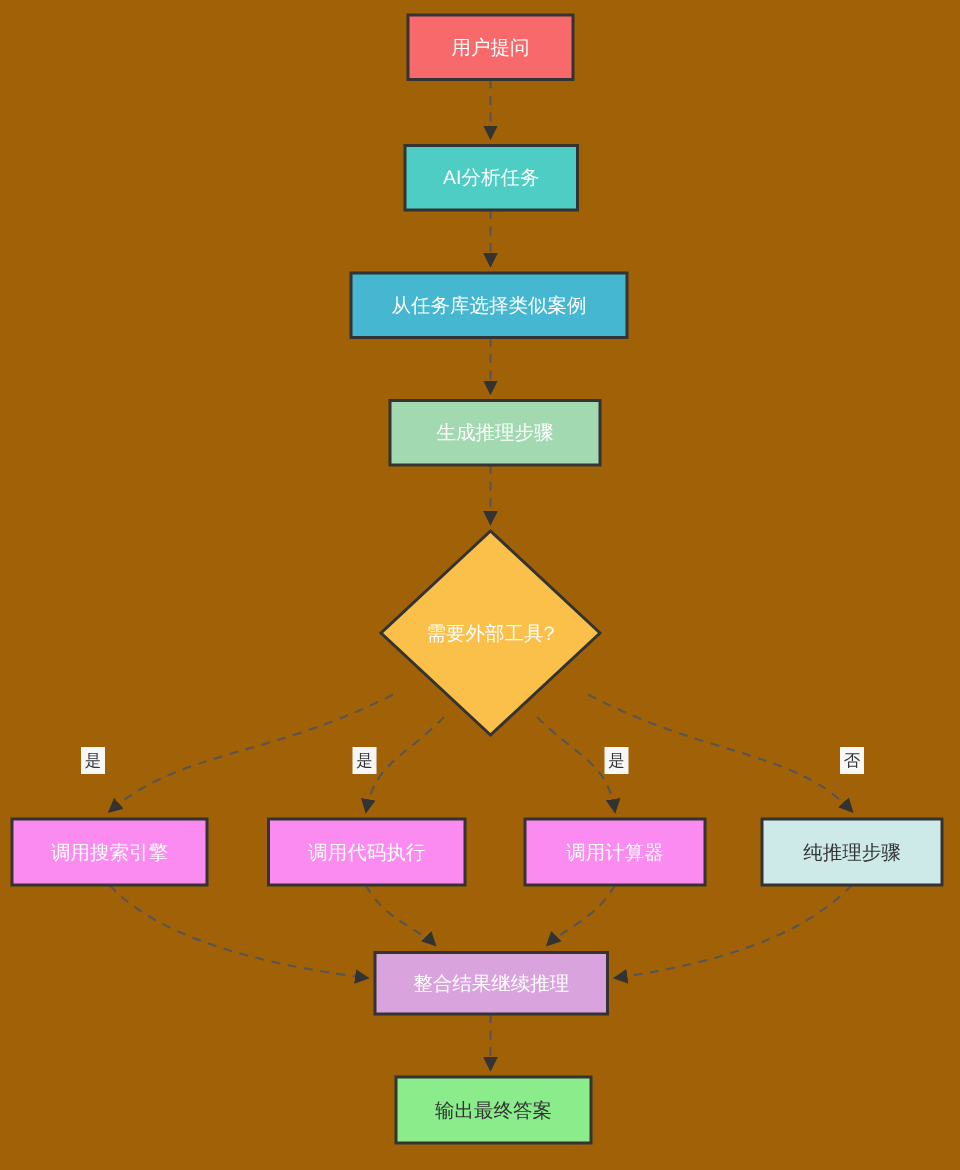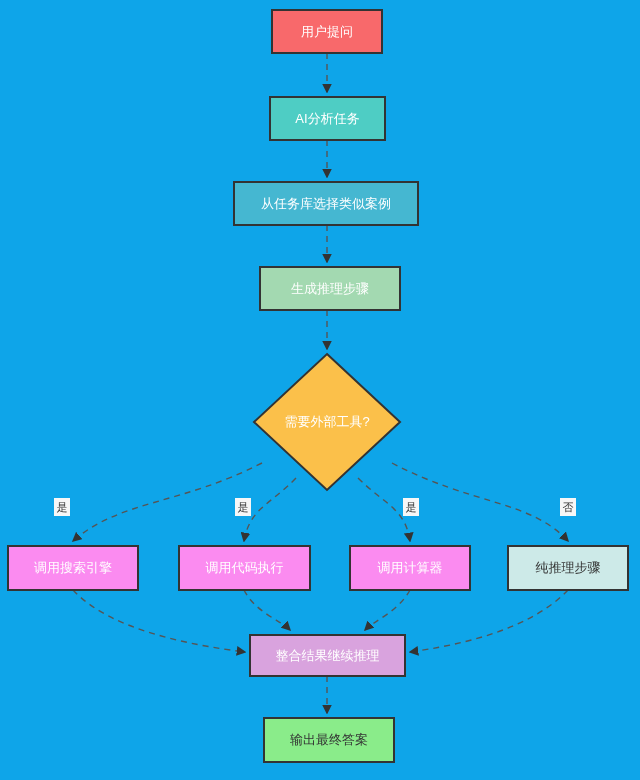--- a/index.html
+++ b/index.html
@@ -10,21 +10,21 @@
   body {
     width: 640px;
     height: 780px;
     font-family: "Liberation Sans", "DejaVu Sans", sans-serif;
     overflow: hidden;
   }
   #flow-root {
     position: relative;
     width: 640px;
     height: 780px;
-    background: #0ea5e9;
+    background: #a16207;
   }
   svg.flow-canvas {
     display: block;
     width: 640px;
     height: 780px;
   }
   .node-rect {
     stroke: #333333;
     stroke-width: 2;
   }

